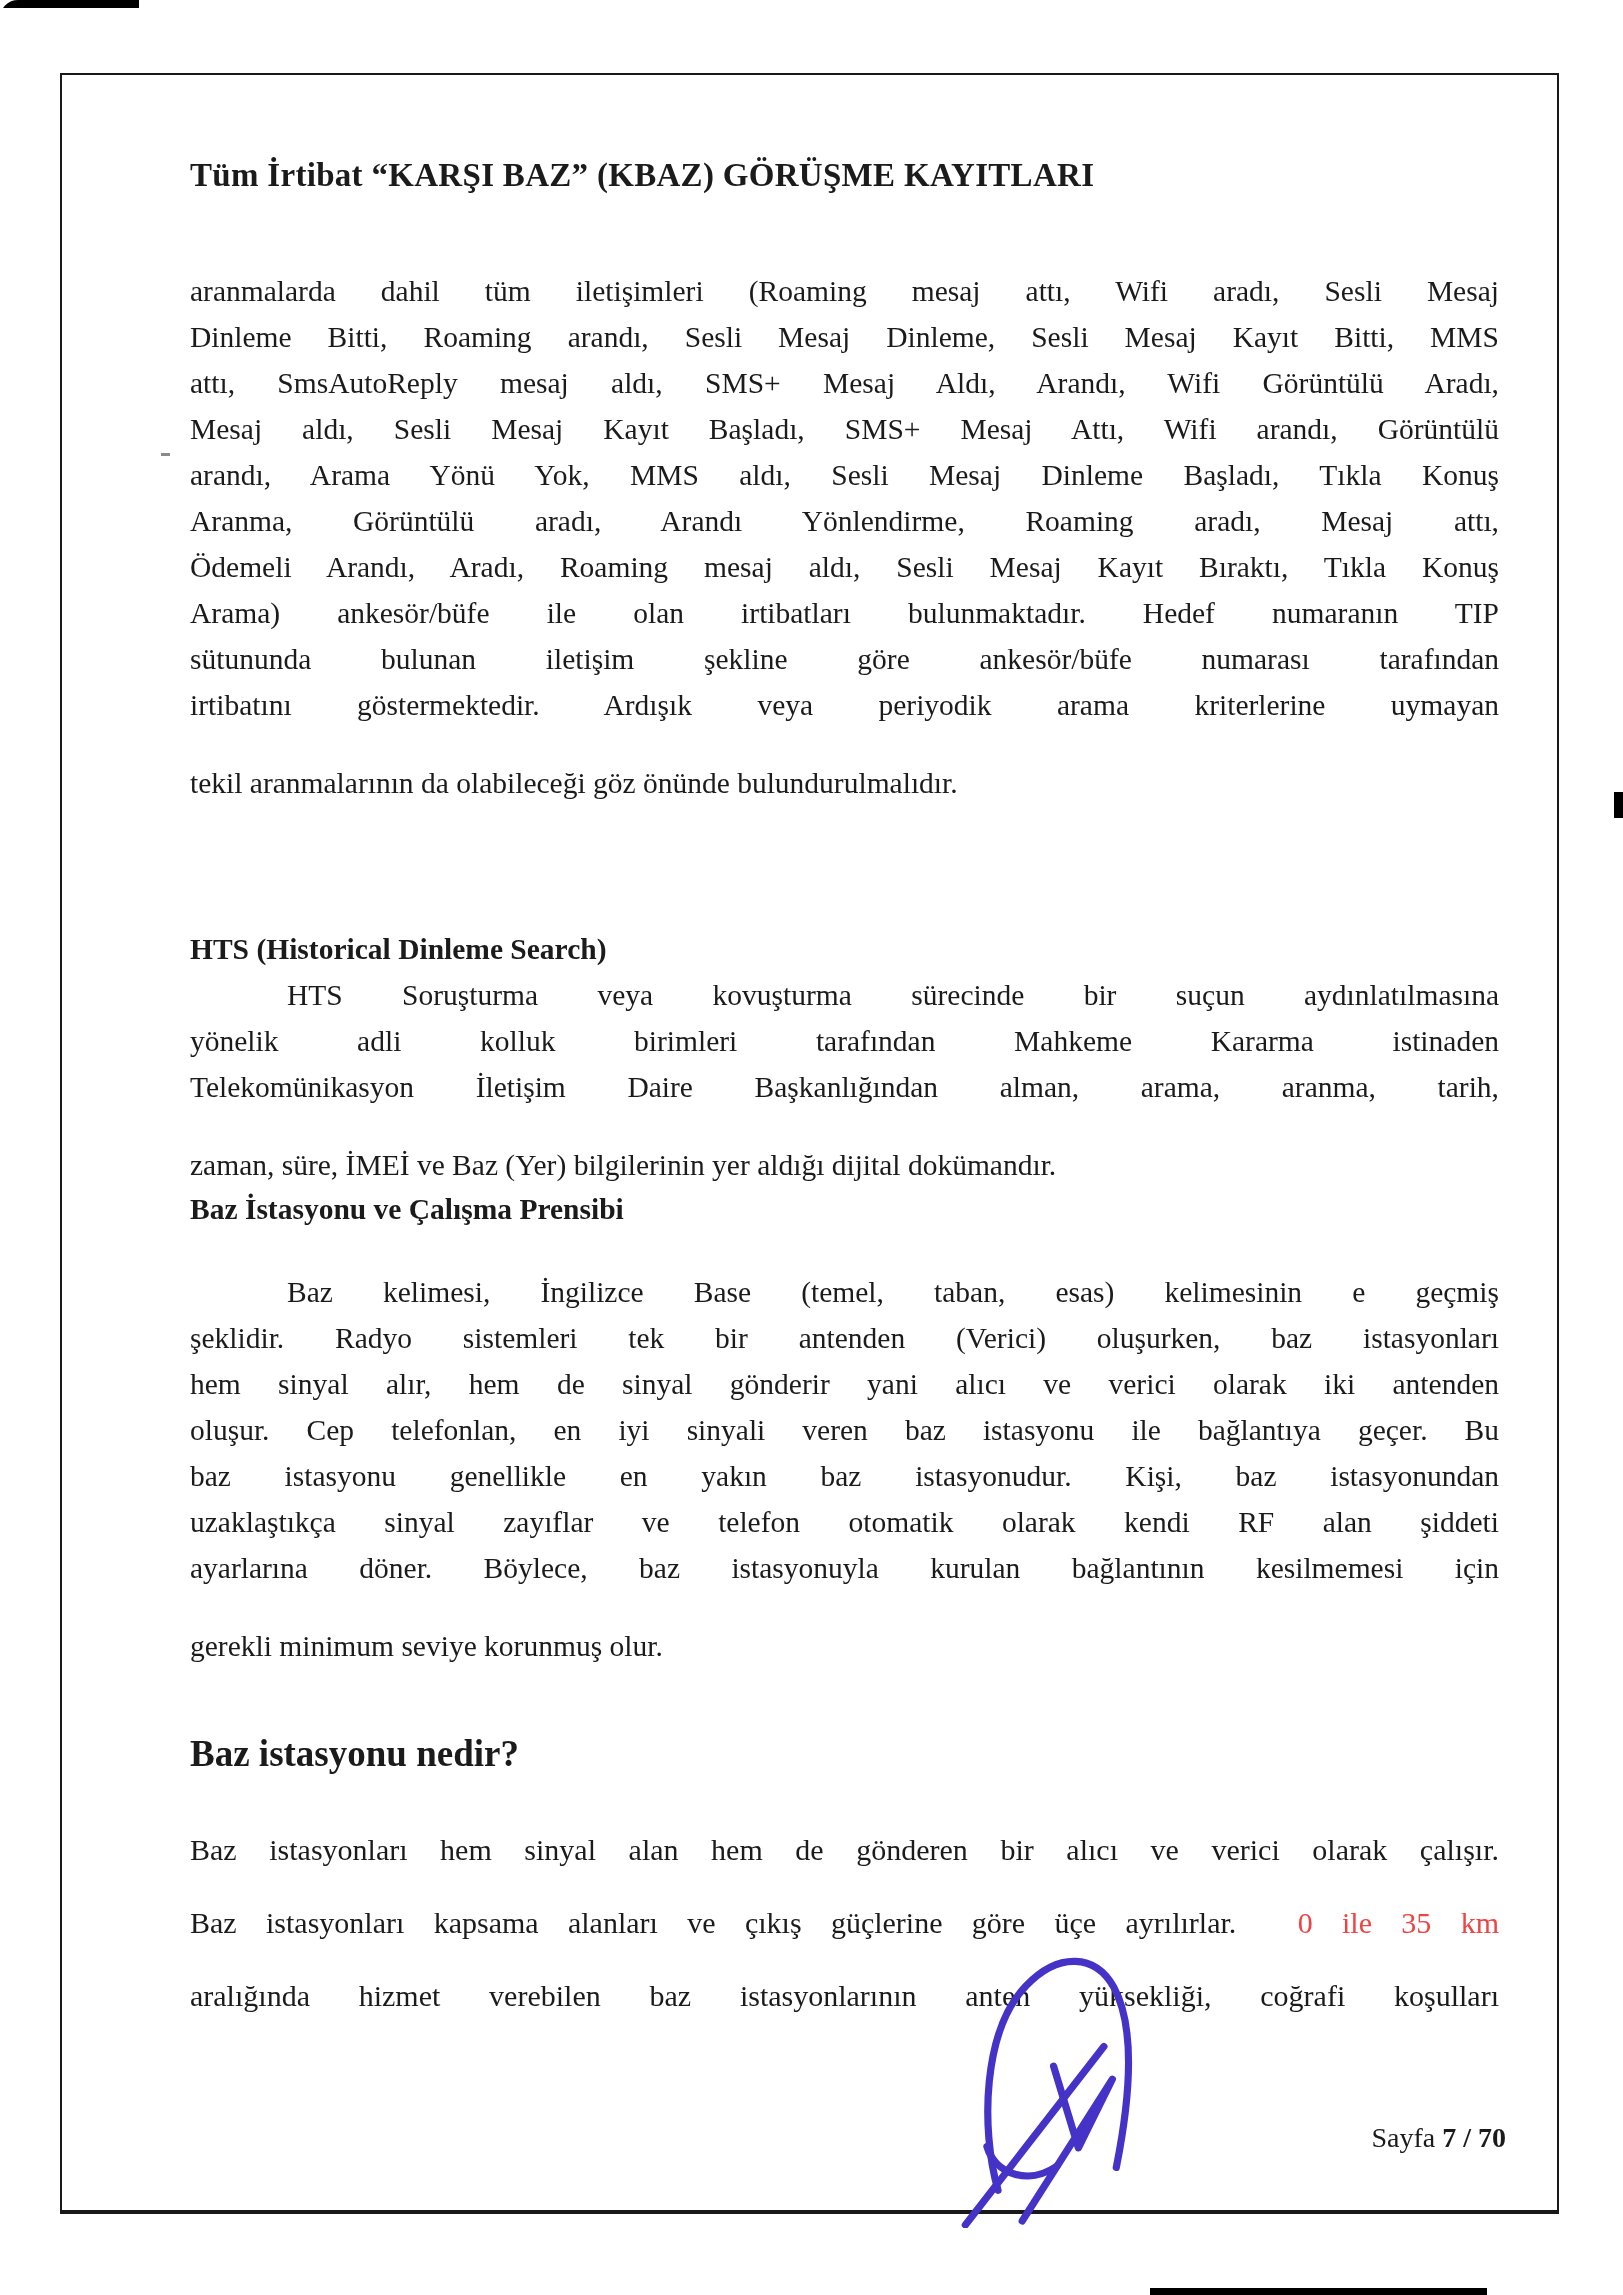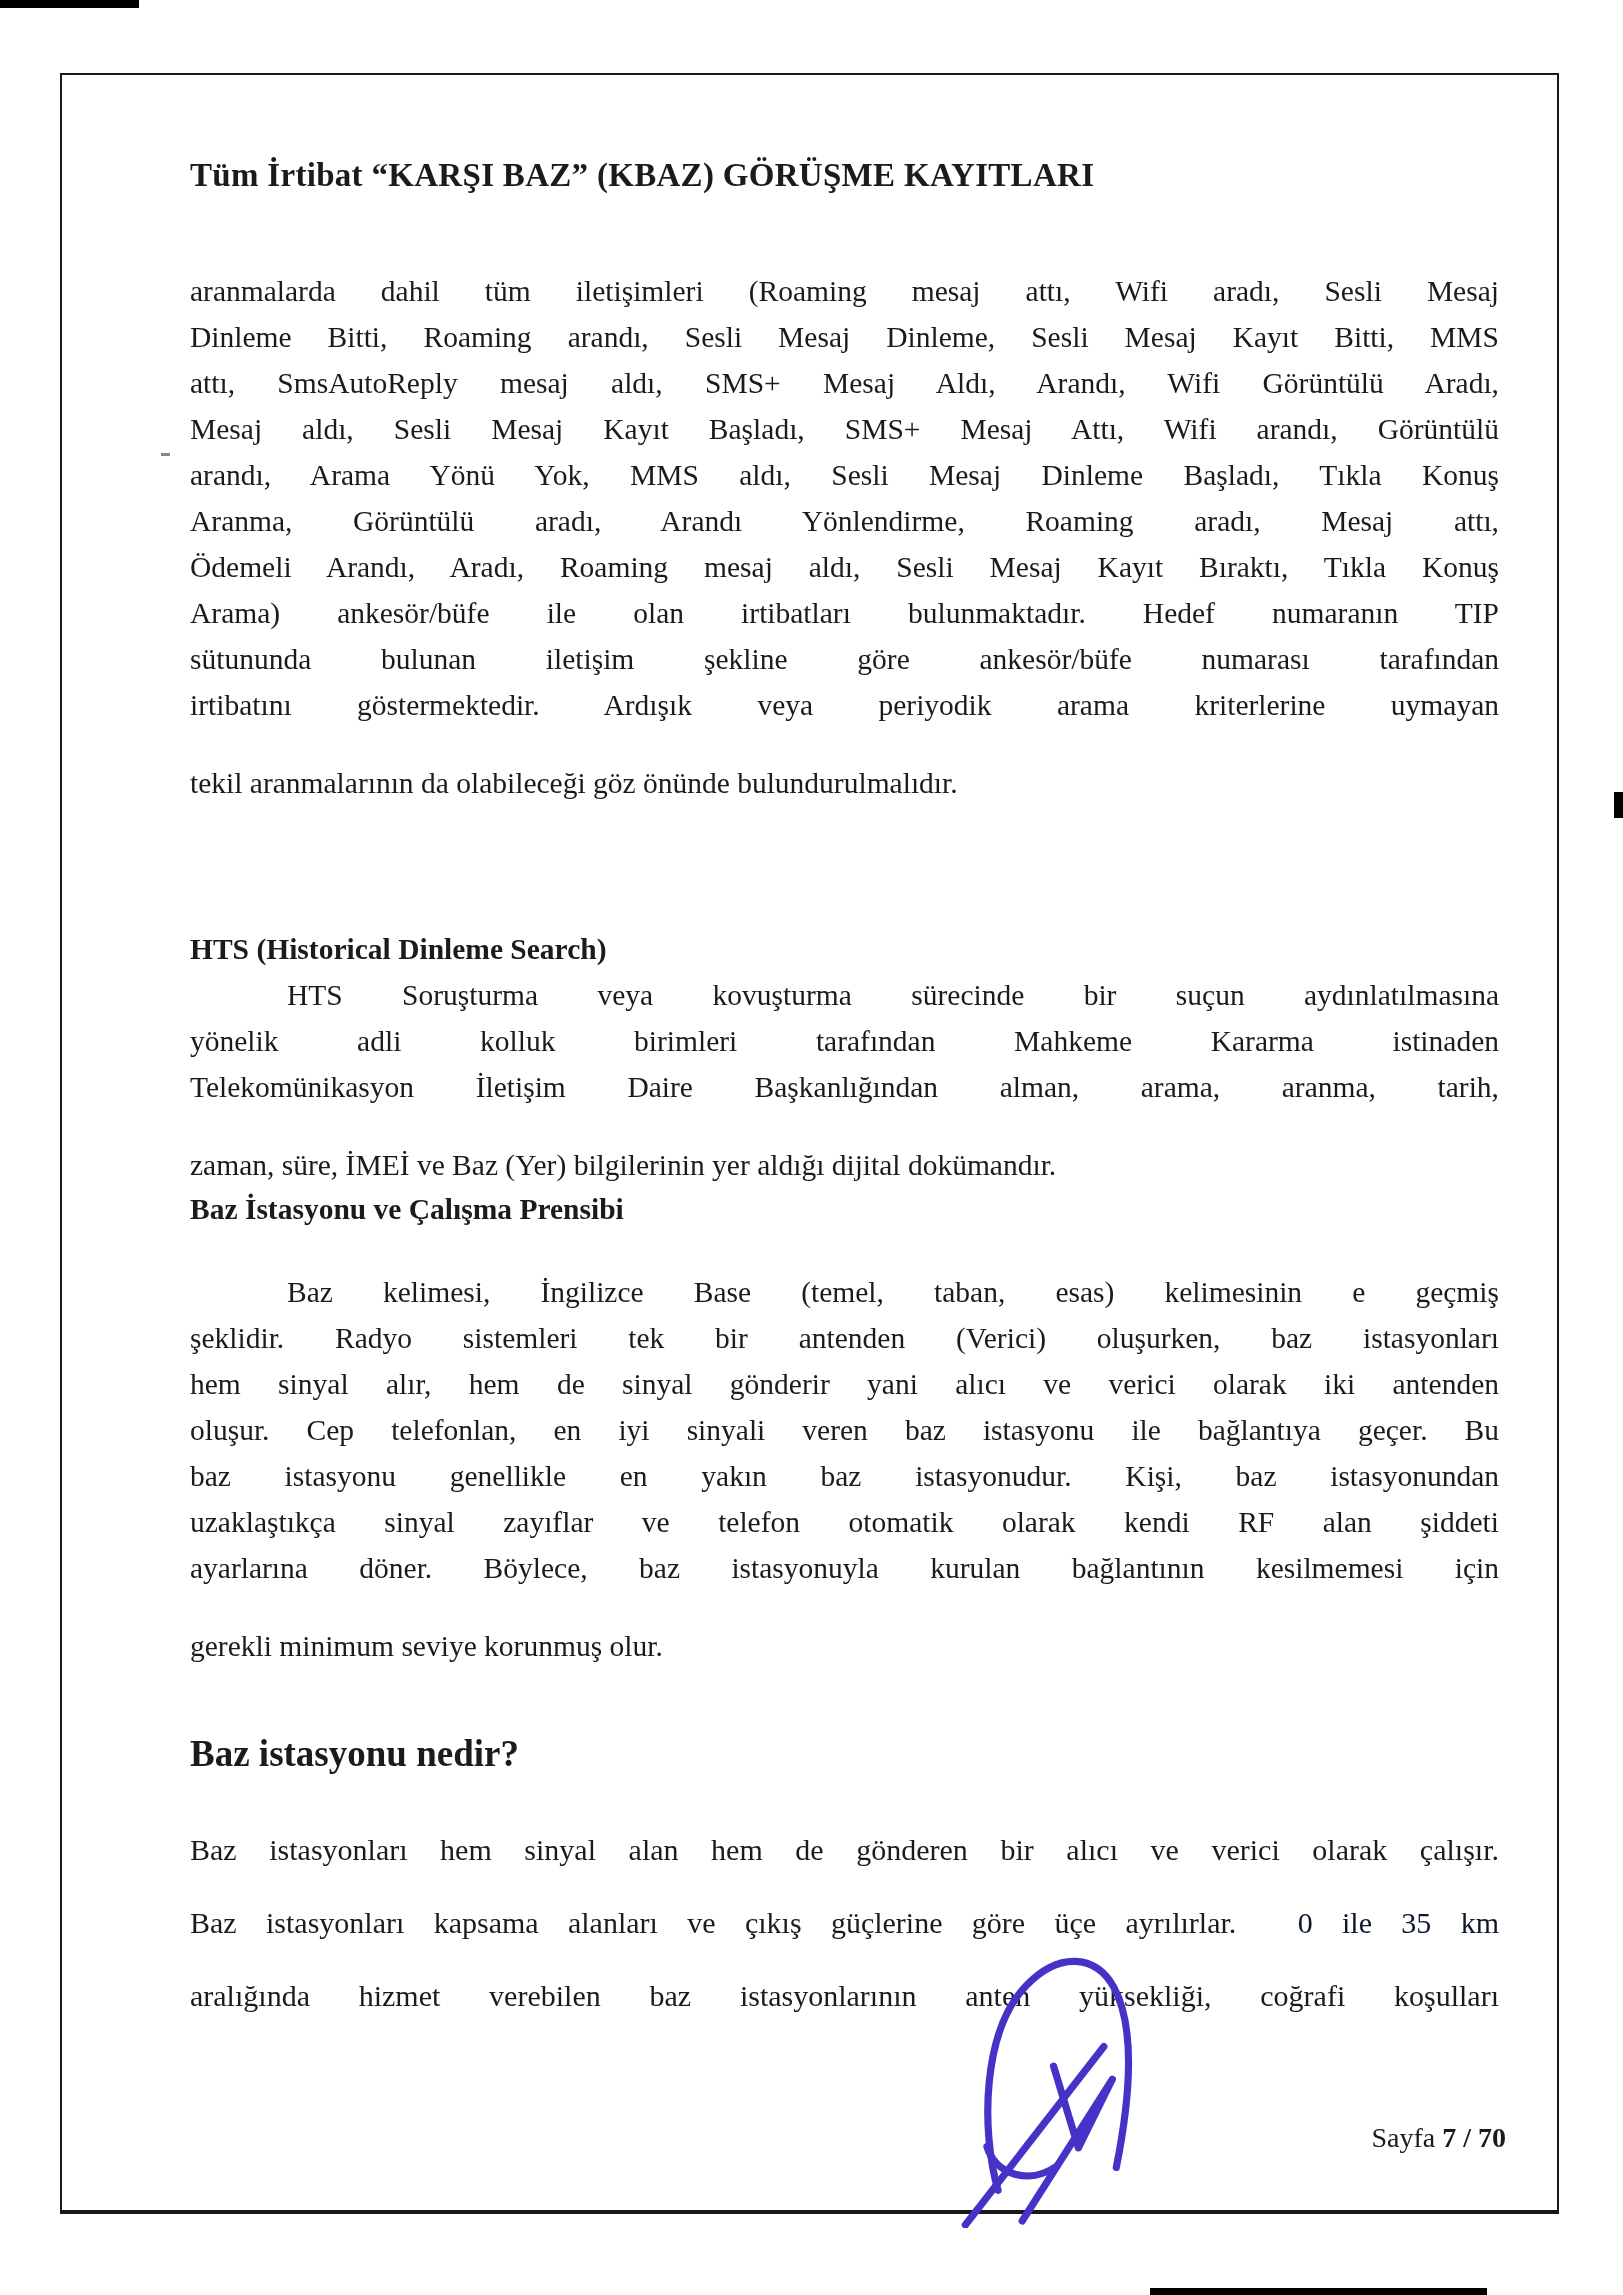--- a/index.html
+++ b/index.html
@@ -4,20 +4,21 @@
 <style>
   html, body { margin: 0; padding: 0; background: #ffffff; }
   .page {
     position: relative;
     width: 1623px;
     height: 2295px;
     background: #ffffff;
     overflow: hidden;
     font-family: "Liberation Serif", serif;
     color: #1b1b1b;
+    border-radius: 18px;
   }
   .frame {
     position: absolute;
     left: 60px; top: 73px;
     width: 1499px; height: 2141px;
     box-sizing: border-box;
     border: 2.6px solid #191919;
     border-bottom-width: 4.6px;
   }
   .col { position: absolute; left: 190px; width: 1309px; }
@@ -49,21 +50,21 @@
   .prensibi-h { top: 1186px; }
   .p3 { top: 1269px; }
   .nedir-h {
     top: 1731px;
     font-size: 37px;
     font-weight: bold;
     line-height: 46px;
   }
   .p4 { top: 1813px; }
   .p4 .ln { font-size: 30px; line-height: 73px; }
-  .red { color: #0f172a; margin-left: 32px; }
+  .red { color: #ef4444; margin-left: 32px; }
   .footer {
     position: absolute;
     top: 2121px;
     right: 117px;
     font-size: 28px;
     line-height: 34px;
   }
   .footer b { font-weight: bold; }
   .signature {
     position: absolute;

